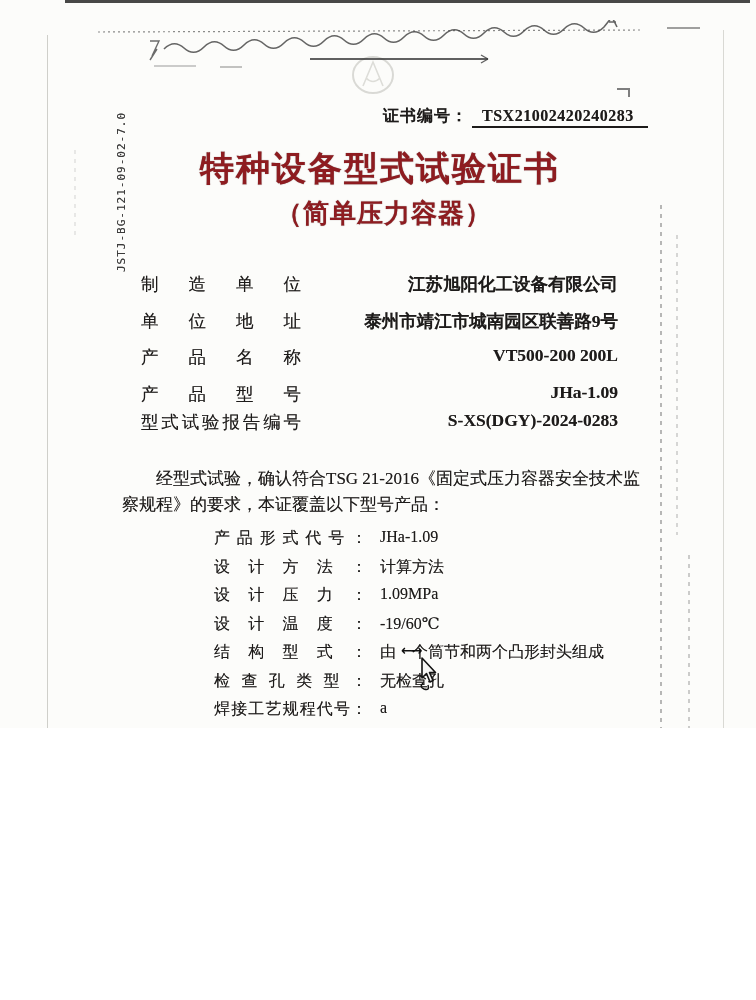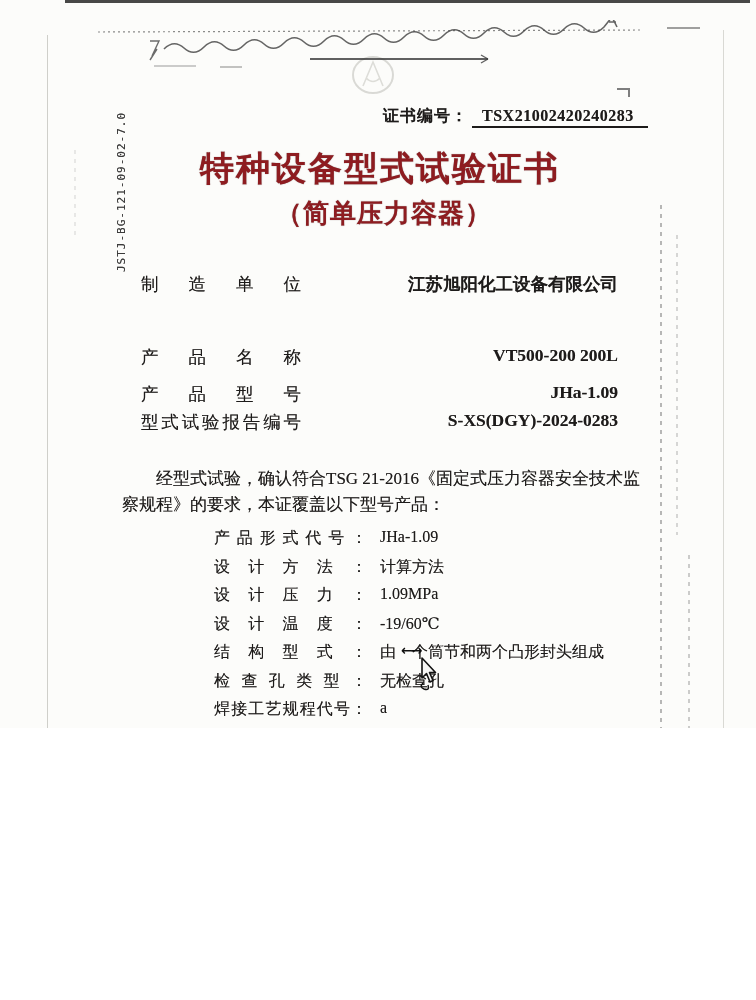--- a/index.html
+++ b/index.html
@@ -115,20 +115,24 @@
     <span class="lbl">证书编号：</span><span class="num">TSX21002420240283</span>
   </div>
 
   <div class="title txt">特种设备型式试验证书</div>
   <div class="subtitle txt">（简单压力容器）</div>
 
   <div class="frow txt" style="top:272px">
     <span class="flabel">制造单位</span>
     <span class="fvalue">江苏旭阳化工设备有限公司</span>
   </div>
+  <div class="frow txt" style="top:309px">
+    <span class="flabel">单位地址</span>
+    <span class="fvalue">泰州市靖江市城南园区联善路9号</span>
+  </div>
   <div class="frow txt" style="top:345px">
     <span class="flabel">产品名称</span>
     <span class="fvalue">VT500-200 200L</span>
   </div>
   <div class="frow txt" style="top:382px">
     <span class="flabel">产品型号</span>
     <span class="fvalue">JHa-1.09</span>
   </div>
   <div class="frow txt" style="top:410px">
     <span class="flabel">型式试验报告编号</span>

